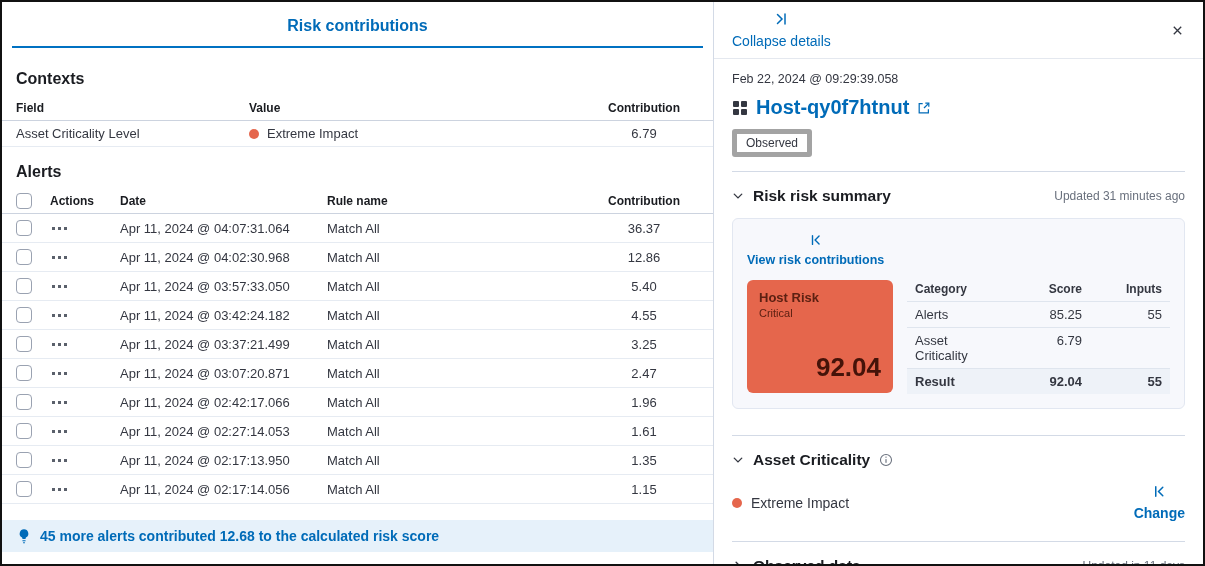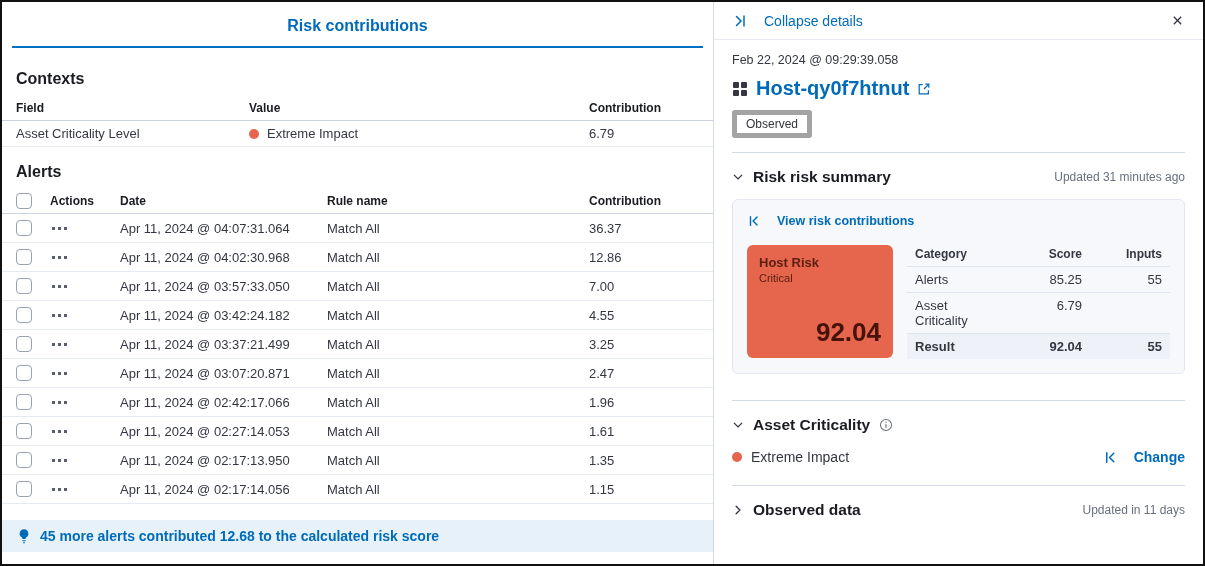--- a/index.html
+++ b/index.html
@@ -16,40 +16,40 @@
   .section-heading { font-size:16px; font-weight:700; color:#1a1c21; margin:22px 14px 8px; }
   .alerts-heading { margin-top:16px; }
 
   .row { display:flex; align-items:center; padding:0 14px; }
   .thead { font-size:12px; font-weight:700; color:#1a1c21; border-bottom:1px solid #ccd3df; height:25px; }
   .body-row { border-bottom:1px solid #e6ebf2; font-size:13px; height:26px; }
   .arow { height:29px; }
 
   .c-field { flex:0 0 233px; }
   .c-value { flex:1; display:flex; align-items:center; gap:8px; }
-  .c-contrib { flex:0 0 110px; text-align:left; }
+  .c-contrib { flex:0 0 110px; text-align:center; }
 
   .a-check { flex:0 0 34px; display:flex; align-items:center; }
   .a-actions { flex:0 0 70px; display:flex; align-items:center; }
   .a-date { flex:0 0 207px; }
   .a-rule { flex:1; }
 
   .checkbox { width:16px; height:16px; border:1px solid #9aa2b1; border-radius:4px; background:#fff; display:inline-block; cursor:pointer; }
   .dots { display:inline-flex; gap:3px; cursor:pointer; padding:3px 2px; }
   .dots i { width:3px; height:3px; background:#5a606b; display:block; }
 
   .dot { width:10px; height:10px; border-radius:50%; background:#e5664c; display:inline-block; flex:none; }
 
   .callout { margin-top:auto; margin-bottom:12px; background:#e6f1fa; color:#006bb8;
     font-weight:700; font-size:14px; height:32px; display:flex; align-items:center; gap:8px; padding:0 14px; }
 
   
   .flyout { flex:1; border-left:1px solid #d3dae6; display:flex; flex-direction:column; overflow:hidden; background:#fff; }
   .fly-header { display:flex; justify-content:space-between; align-items:center; padding:9px 16px 9px 18px; border-bottom:1px solid #e4e8ef; }
-  .link { color:#006bb8; display:inline-flex; align-items:center; gap:16px; font-size:14px; font-weight:500; cursor:pointer; text-decoration:none; }
+  .link { color:#006bb8; display:inline-flex; align-items:center; gap:6px; font-size:14px; font-weight:500; cursor:pointer; text-decoration:none;flex-direction:column; }
   .icon { display:inline-flex; line-height:0; }
   .close-btn { cursor:pointer; line-height:0; padding:3px; }
 
   .timestamp { font-size:12.5px; padding:13px 18px 0; }
   .host-row { display:flex; align-items:center; gap:8px; padding:10px 18px 0; }
   .host-name { font-size:20px; font-weight:700; color:#006bb8; cursor:pointer; text-decoration:none; }
   .badge { margin:10px 18px 14px; display:inline-block; width:fit-content; font-size:12px;
     border:5px solid #a3a3a3; border-radius:3px; padding:2px 9px; color:#343741; background:#fff;text-align:right; }
 
   .divider { border:none; border-top:1px solid #d3dae6; margin:0 18px; }
@@ -153,21 +153,21 @@
           </span>
         <span class="a-actions">
             <span class="dots">
               <i></i>
               <i></i>
               <i></i>
             </span>
           </span>
         <span class="a-date">Apr 11, 2024 @ 03:57:33.050</span>
         <span class="a-rule">Match All</span>
-        <span class="c-contrib">7.00</span>
+        <span class="c-contrib">5.40</span>
       </div>
       <div class="row body-row arow">
         <span class="a-check">
             <span class="checkbox"></span>
           </span>
         <span class="a-actions">
             <span class="dots">
               <i></i>
               <i></i>
               <i></i>

